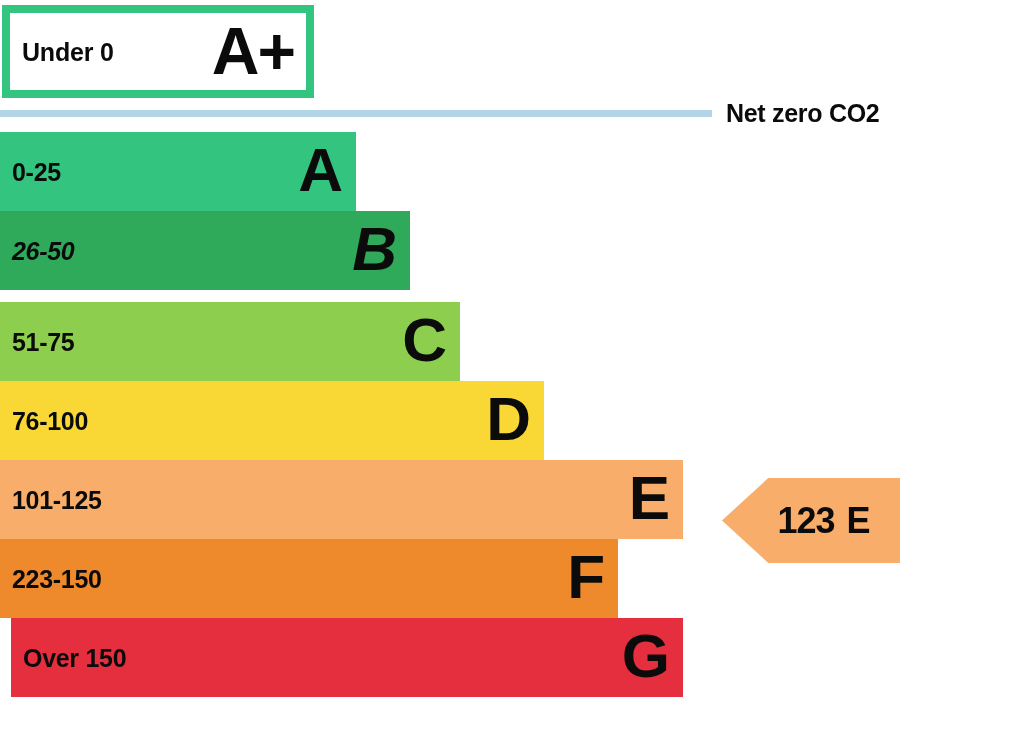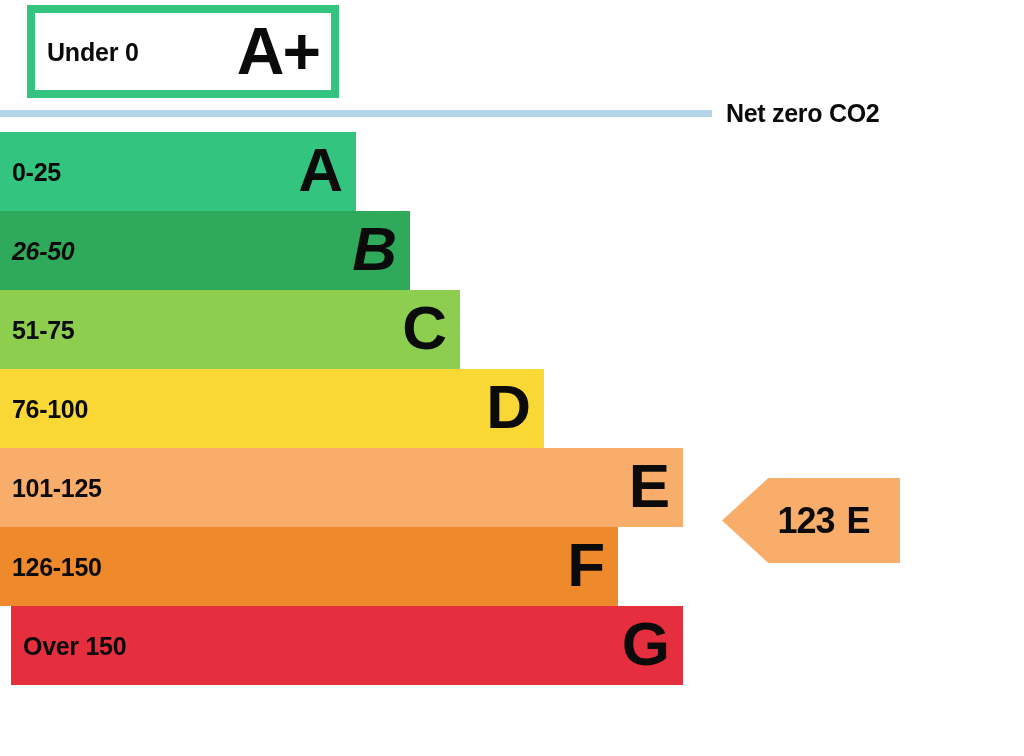--- a/index.html
+++ b/index.html
@@ -134,51 +134,51 @@
     white-space: nowrap;
   }
   .rating-value { letter-spacing: -1px; }
   .rating-band { margin-left: 12px; }
 </style>
 </head>
 <body>
 
 <div id="epc-chart">
 
-  <div class="aplus-box" style="border-color: rgb(51, 196, 127); background: rgb(255, 255, 255); margin-left: 25px;">
+  <div class="aplus-box" style="border-color: rgb(51, 196, 127); background: rgb(255, 255, 255);">
     <span class="aplus-range">Under 0</span>
     <span class="aplus-letter">A+</span>
   </div>
 
   <div class="netzero-line" style="background: rgb(179, 213, 232);"></div>
   <div class="netzero-label">Net zero CO2</div>
 
   <div class="bars">
       <div class="bar" style="width: 356px; background: rgb(51, 196, 127);">
         <span class="bar-range">0-25</span>
         <span class="bar-letter">A</span>
       </div>
       <div class="bar" style="width: 410px; background: rgb(47, 170, 90); font-style: italic;">
         <span class="bar-range">26-50</span>
         <span class="bar-letter">B</span>
       </div>
-      <div class="bar" style="width: 460px; background: rgb(141, 206, 78);">
+      <div class="bar" style="width: 460px; background: rgb(141, 206, 78); margin-top: 12px;">
         <span class="bar-range">51-75</span>
         <span class="bar-letter">C</span>
       </div>
       <div class="bar" style="width: 544px; background: rgb(249, 216, 54);">
         <span class="bar-range">76-100</span>
         <span class="bar-letter">D</span>
       </div>
       <div class="bar" style="width: 683px; background: rgb(248, 173, 106);">
         <span class="bar-range">101-125</span>
         <span class="bar-letter">E</span>
       </div>
       <div class="bar" style="width: 618px; background: rgb(239, 138, 44);">
-        <span class="bar-range">126-150</span>
+        <span class="bar-range">223-150</span>
         <span class="bar-letter">F</span>
       </div>
       <div class="bar" style="width: 672px; background: rgb(230, 47, 62); margin-left: 11px;">
         <span class="bar-range">Over 150</span>
         <span class="bar-letter">G</span>
       </div>
     </div>
 
   <div class="rating-arrow" style="background: rgb(248, 173, 106);">
     <span class="rating-text">

